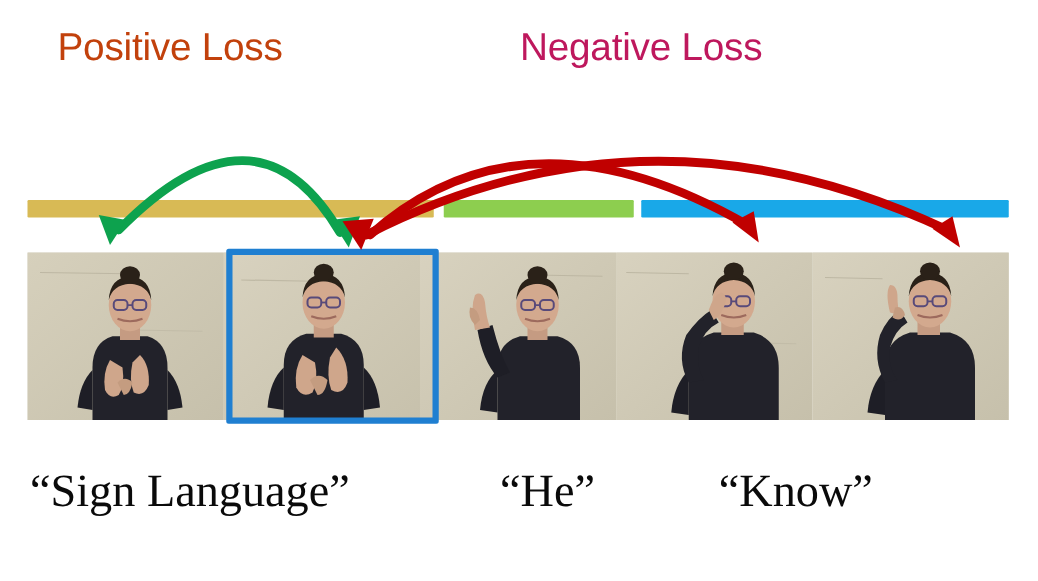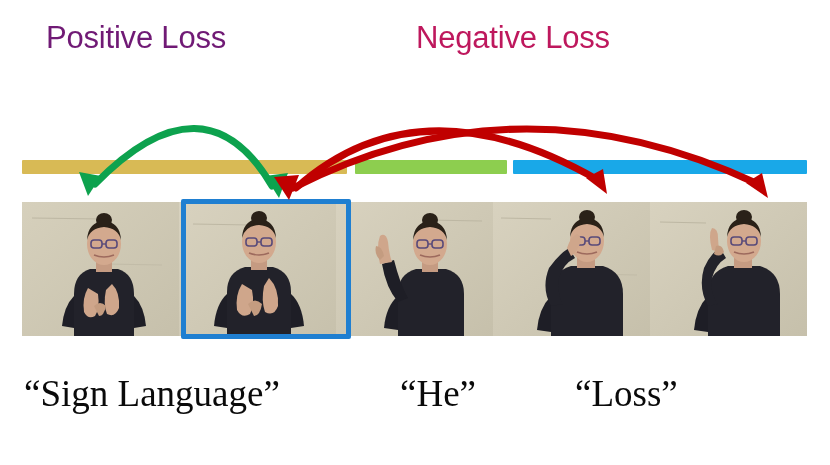--- a/index.html
+++ b/index.html
@@ -58,21 +58,21 @@
   }
   #caption-0{left:24px;top:375px;}
   #caption-1{left:400px;top:375px;}
   #caption-2{left:575px;top:375px;}
 </style>
 </head>
 <body>
 
 <div id="stage">
 
-  <div class="legend" id="legend-positive" style="color: #701a75;">Positive Loss</div>
+  <div class="legend" id="legend-positive" style="color: #c2410c;">Positive Loss</div>
 
   <div class="legend" id="legend-negative" style="color: #be185d;">Negative Loss</div>
 
   <div class="seg-bar" id="seg-0" style="left:22px;top:160px;width:325px;background:#D8BA55;"></div>
   <div class="seg-bar" id="seg-1" style="left:355px;top:160px;width:152px;background:#8DCE4F;"></div>
   <div class="seg-bar" id="seg-2" style="left:513px;top:160px;width:294px;background:#19A8E8;"></div>
 
   <div id="film-strip">
 
     <div class="frame">
@@ -237,15 +237,15 @@
       <path d="M768 198 L746 183 L762 173 Z" fill="#C00000"></path>
     </g>
 
     <g>
       <path d="M289 200 L274 177 L299 175 Z" fill="#C00000"></path>
     </g>
   </svg>
 
   <div class="caption" id="caption-0">“Sign Language”</div>
   <div class="caption" id="caption-1">“He”</div>
-  <div class="caption" id="caption-2">“Loss”</div>
+  <div class="caption" id="caption-2">“Know”</div>
 
 </div>
 
 </body></html>

